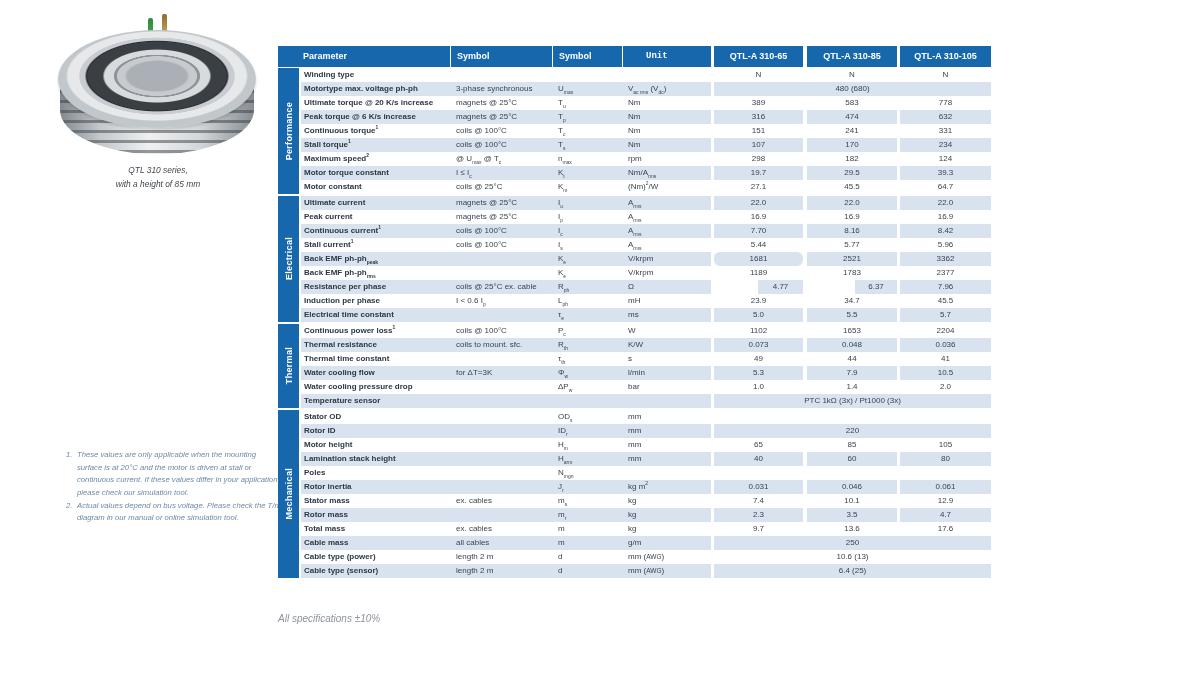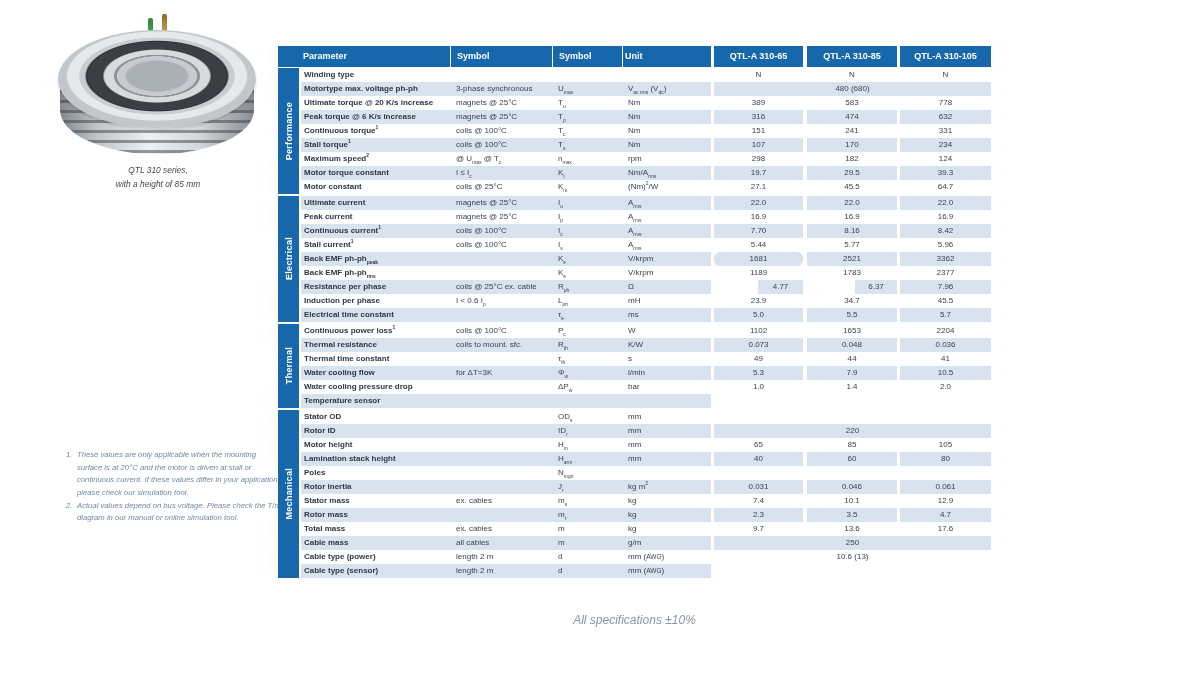--- a/index.html
+++ b/index.html
@@ -35,21 +35,21 @@
   .fn-num{flex:none;width:11px;}
   .fn-text{flex:1;}
   
   .table-wrap{position:absolute;left:278px;top:46px;width:713px;}
   .thead{display:grid;grid-template-columns:172px 102px 70px 89px 3px 89px 4px 90px 3px 91px;height:21px;}
   .th{background:var(--accent);color:#fff;font-weight:bold;font-size:9px;line-height:21px;
     white-space:nowrap;overflow:hidden;box-sizing:border-box;}
   .th-param{grid-column:1;padding-left:25px;}
   .th-remarks{grid-column:2;padding-left:6px;border-left:1px solid #fff;}
   .th-symbol{grid-column:3;padding-left:6px;border-left:1px solid #fff;}
-  .th-unit{grid-column:4;padding-left:2px;border-left:1px solid #fff;}
+  .th-unit{grid-column:4;padding-left:23px;border-left:1px solid #fff;font-family:Liberation Mono, monospace;}
   .th-v1{grid-column:6;text-align:center;}
   .th-v2{grid-column:8;text-align:center;}
   .th-v3{grid-column:10;text-align:center;}
   .sections{margin-top:1px;}
   .section{position:relative;padding-left:23px;margin-top:2px;}
   .section:first-child{margin-top:0;}
   .bar{position:absolute;left:0;top:0;bottom:0;width:21px;background:var(--accent);
     display:flex;align-items:center;justify-content:center;}
   .bar span{writing-mode:vertical-rl;transform:rotate(180deg);color:#fff;font-weight:bold;
     font-size:9px;letter-spacing:.3px;white-space:nowrap;}
@@ -59,22 +59,22 @@
   .c-param{grid-column:1;font-weight:bold;color:var(--text-bold);padding-left:3px;box-sizing:border-box;}
   .c-remarks{grid-column:2;padding-left:6px;box-sizing:border-box;}
   .c-symbol{grid-column:3;padding-left:6px;box-sizing:border-box;}
   .c-unit{grid-column:4;padding-left:6px;box-sizing:border-box;}
   .c-val{text-align:center;}
   .c-span{grid-column:6 / 11;text-align:center;}
   .row.shaded .c-param,.row.shaded .c-remarks,.row.shaded .c-symbol,
   .row.shaded .c-unit,.row.shaded .c-val,.row.shaded .c-span{background:var(--shade);}
   sub,sup{font-size:62%;line-height:0;}
   .sc{font-size:6.5px;}
-  .spec-note{position:absolute;left:278px;top:613px;width:713px;text-align:center;
-    font-size:12px;font-style:italic;color:#8d949c;}
+  .spec-note{position:absolute;left:278px;top:613px;width:713px;text-align:left;
+    font-size:10px;font-style:italic;color:#8d949c;}
 </style>
 </head>
 <body style="--accent: #1667ac; --shade: #d9e2ef;">
 
 <div class="motor">
   <div class="cable cable-green"></div>
   <div class="cable cable-yellow"></div>
   <div class="connector"></div>
   <div class="motor-side"></div>
   <div class="motor-top"></div>
@@ -323,20 +323,21 @@
           <div class="c-unit">bar</div>
           <div class="c-val" style="grid-column: 6;">1.0</div>
           <div class="c-val" style="grid-column: 8;">1.4</div>
           <div class="c-val" style="grid-column: 10;">2.0</div>
         </div>
         <div class="row shaded">
           <div class="c-param">Temperature sensor</div>
           <div class="c-remarks"></div>
           <div class="c-symbol"></div>
           <div class="c-unit"></div>
+          <div class="c-span">PTC 1kΩ (3x) / Pt1000 (3x)</div>
         </div>
       </div>
       <div class="section">
         <div class="bar">
           <span>Mechanical</span>
         </div>
         <div class="row">
           <div class="c-param">Stator OD</div>
           <div class="c-remarks"></div>
           <div class="c-symbol">OD<sub>s</sub></div>
@@ -424,18 +425,19 @@
           <div class="c-remarks">length 2 m</div>
           <div class="c-symbol">d</div>
           <div class="c-unit">mm (<span class="sc">AWG</span>)</div>
           <div class="c-span">10.6 (13)</div>
         </div>
         <div class="row shaded">
           <div class="c-param">Cable type (sensor)</div>
           <div class="c-remarks">length 2 m</div>
           <div class="c-symbol">d</div>
           <div class="c-unit">mm (<span class="sc">AWG</span>)</div>
+          <div class="c-span">6.4 (25)</div>
         </div>
       </div>
     </div>
 </div>
 
 <div class="spec-note">All specifications ±10%</div>
 
 </body></html>

